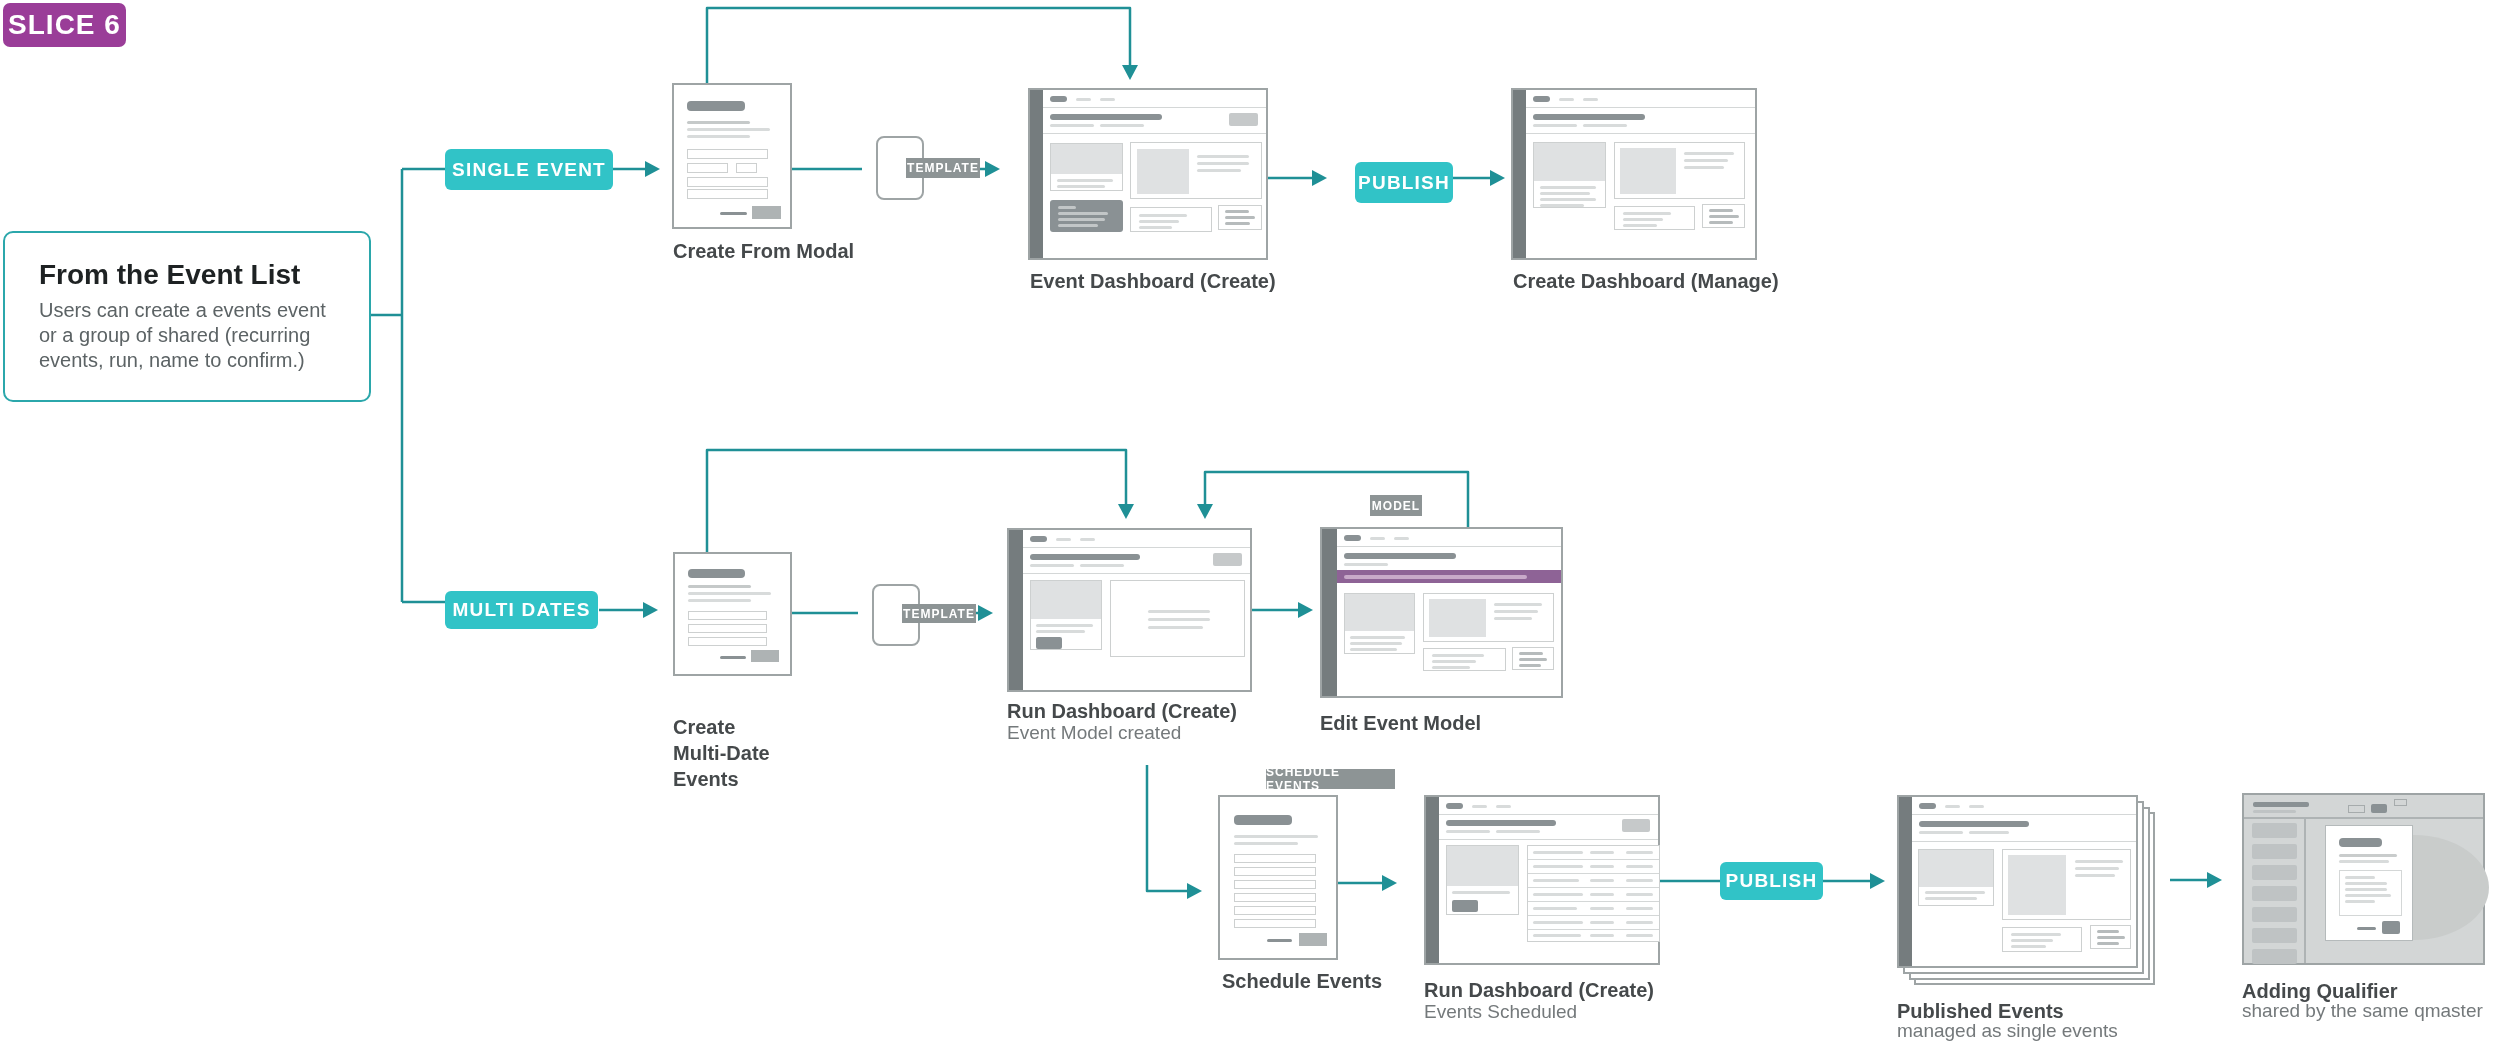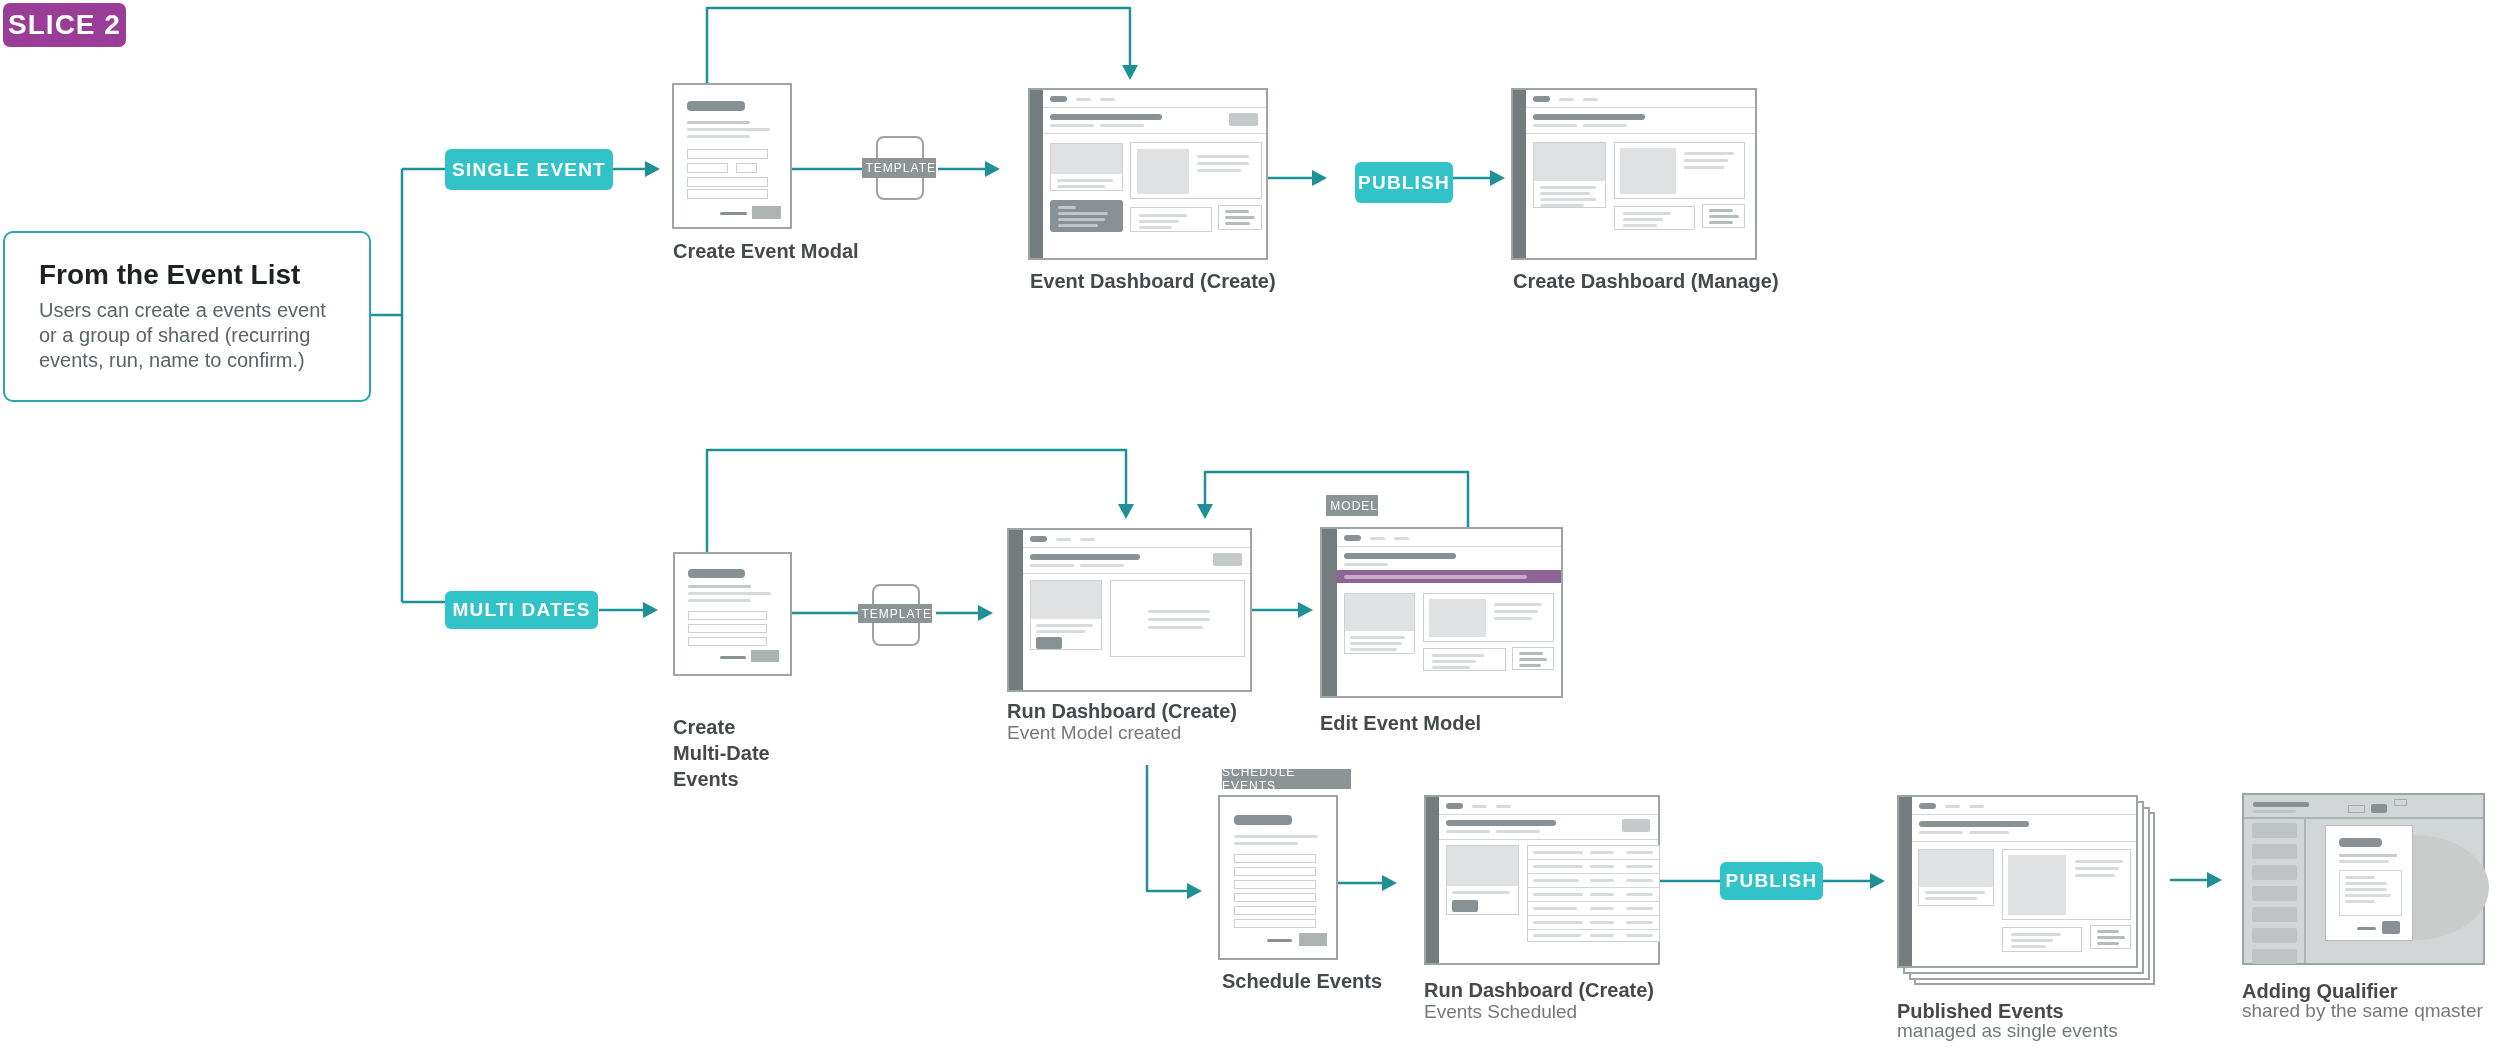--- a/index.html
+++ b/index.html
@@ -17,22 +17,22 @@
   .gb{position:absolute;background:#C6C9CA;border-radius:2px;}
   .db{position:absolute;background:#8A9194;border-radius:2px;}
   .divider{position:absolute;background:#D4D7D7;height:1px;}
   
   .thumb{position:absolute;background:#fff;border:2px solid #9EA4A5;box-sizing:border-box;}
   .side{position:absolute;left:0;top:0;bottom:0;background:#757C7E;}
   .doc{position:absolute;background:#fff;border:2px solid #9EA4A5;box-sizing:border-box;}
   .sheet{position:absolute;background:#fff;border:2px solid #9EA4A5;box-sizing:border-box;}
   .flowbtn{position:absolute;display:flex;align-items:center;justify-content:center;
            color:#fff;font-weight:700;font-size:19px;letter-spacing:1.2px;border-radius:6px;}
-  .tag{position:absolute;display:flex;align-items:center;justify-content:flex-end;
-       background:#8D9495;color:#fff;font-weight:400;font-size:12px;letter-spacing:1px;}
+  .tag{position:absolute;display:flex;align-items:center;justify-content:center;
+       background:#8D9495;color:#fff;font-weight:700;font-size:12px;letter-spacing:1px;margin-left:44px;}
   .bracket{position:absolute;border:2px solid #9EA4A5;border-radius:8px;background:#fff;box-sizing:border-box;}
   .cap{position:absolute;font-weight:700;font-size:20px;color:#45494B;line-height:1.3;}
   .sub{position:absolute;font-weight:400;font-size:19px;color:#74797B;line-height:1.3;}
   .slice{position:absolute;display:flex;align-items:center;justify-content:center;
          color:#fff;font-weight:700;font-size:28px;letter-spacing:1px;border-radius:7px;}
   .intro{position:absolute;background:#fff;border:2px solid #2BA7AB;border-radius:10px;box-sizing:border-box;}
   svg#connectors{position:absolute;left:0;top:0;z-index:0;}
   .node{z-index:1;}
 </style>
 </head>
@@ -71,21 +71,21 @@
     <path d="M993 613 l-15 -8 v16 z"></path>
     <path d="M1313 610 l-15 -8 v16 z"></path>
     <path d="M1202 891 l-15 -8 v16 z"></path>
     <path d="M1397 883 l-15 -8 v16 z"></path>
     <path d="M1885 881 l-15 -8 v16 z"></path>
     <path d="M2222 880 l-15 -8 v16 z"></path>
   </g>
 </svg>
 
 <div class="slice node" style="left:3px;top:3px;width:123px;height:44px;background:#9A3D98;">
-  <span>SLICE 2</span>
+  <span>SLICE 6</span>
 </div>
 
 <div class="intro node" style="left:3px;top:231px;width:368px;height:171px;">
   <div class="p" style="left:34px;top:26px;font-size:28px;font-weight:700;color:#1E2223;">From the Event List</div>
   <div class="p" style="left:34px;top:66px;font-size:20px;color:#5C6365;">Users can create a events event</div>
   <div class="p" style="left:34px;top:91px;font-size:20px;color:#5C6365;">or a group of shared (recurring</div>
   <div class="p" style="left:34px;top:116px;font-size:20px;color:#5C6365;">events, run, name to confirm.)</div>
 </div>
 
 <div class="flowbtn node" style="left:445px;top:149px;width:168px;height:41px;background:#31C3C7;">
@@ -98,21 +98,21 @@
   <div class="lt" style="left:13px;top:43px;width:83px;height:3px;"></div>
   <div class="lt" style="left:13px;top:50px;width:63px;height:3px;"></div>
   <div class="bx" style="left:13px;top:64px;width:81px;height:10px;"></div>
   <div class="bx" style="left:13px;top:78px;width:41px;height:10px;"></div>
   <div class="bx" style="left:62px;top:78px;width:21px;height:10px;"></div>
   <div class="bx" style="left:13px;top:92px;width:81px;height:10px;"></div>
   <div class="bx" style="left:13px;top:104px;width:81px;height:10px;"></div>
   <div class="ln" style="left:46px;top:127px;width:27px;height:3px;"></div>
   <div class="p" style="left:78px;top:121px;width:29px;height:13px;background:#AEB3B4;"></div>
 </div>
-<div class="cap node" style="left:673px;top:238px;">Create Event Modal</div>
+<div class="cap node" style="left:673px;top:238px;">Create From Modal</div>
 
 <div class="bracket node" style="left:876px;top:136px;width:48px;height:64px;"></div>
 <div class="tag node" style="left:862px;top:158px;width:74px;height:20px;">
   <span>TEMPLATE</span>
 </div>
 
 <div class="thumb node" style="left:1028px;top:88px;width:240px;height:172px;">
   <div class="side" style="width:13px;"></div>
   <div class="pill" style="left:20px;top:6px;width:17px;height:6px;"></div>
   <div class="lt" style="left:46px;top:8px;width:15px;height:3px;"></div>

